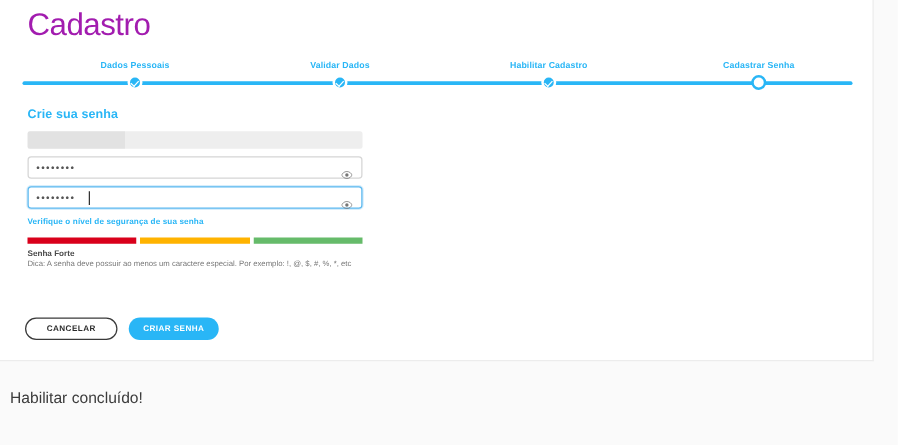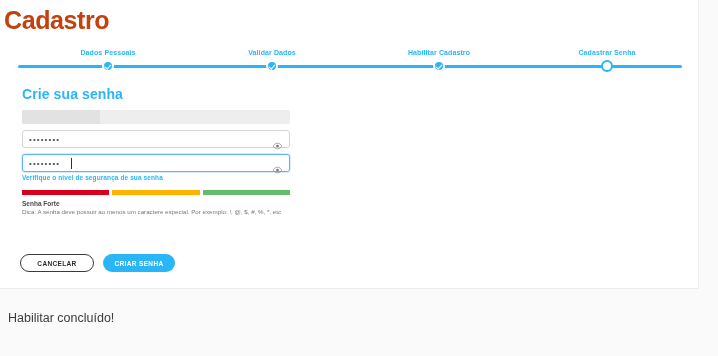--- a/index.html
+++ b/index.html
@@ -29,26 +29,26 @@
     top: 0;
     width: 699px;
     height: 289px;
     background: #ffffff;
     border-right: 1px solid #ececec;
     border-bottom: 1px solid #ececec;
     box-sizing: border-box;
   }
   .title {
     position: absolute;
-    left: 4px;
+    left: 22px;
     top: 6px;
     font-size: 25px;
-    font-weight: bold;
+    font-weight: normal;
     letter-spacing: -0.4px;
-    color: #c2410c;
+    color: #a21caf;
   }
   
   .stepper {
     position: absolute;
     left: 18px;
     top: 48px;
     width: 664px;
     height: 24px;
   }
   .stepper-line {
@@ -105,21 +105,21 @@
     border: 2px solid #29b6f6;
   }
   
   .form {
     position: absolute;
     left: 22px;
     top: 86px;
     width: 270px;
   }
   .section-title {
-    font-size: 14px;
+    font-size: 10px;
     font-weight: bold;
     color: #29b6f6;
     letter-spacing: 0.1px;
     margin: 0 0 8px 0;
   }
   .skeleton-field {
     position: relative;
     width: 268px;
     height: 14px;
     background: #eeeeee;

